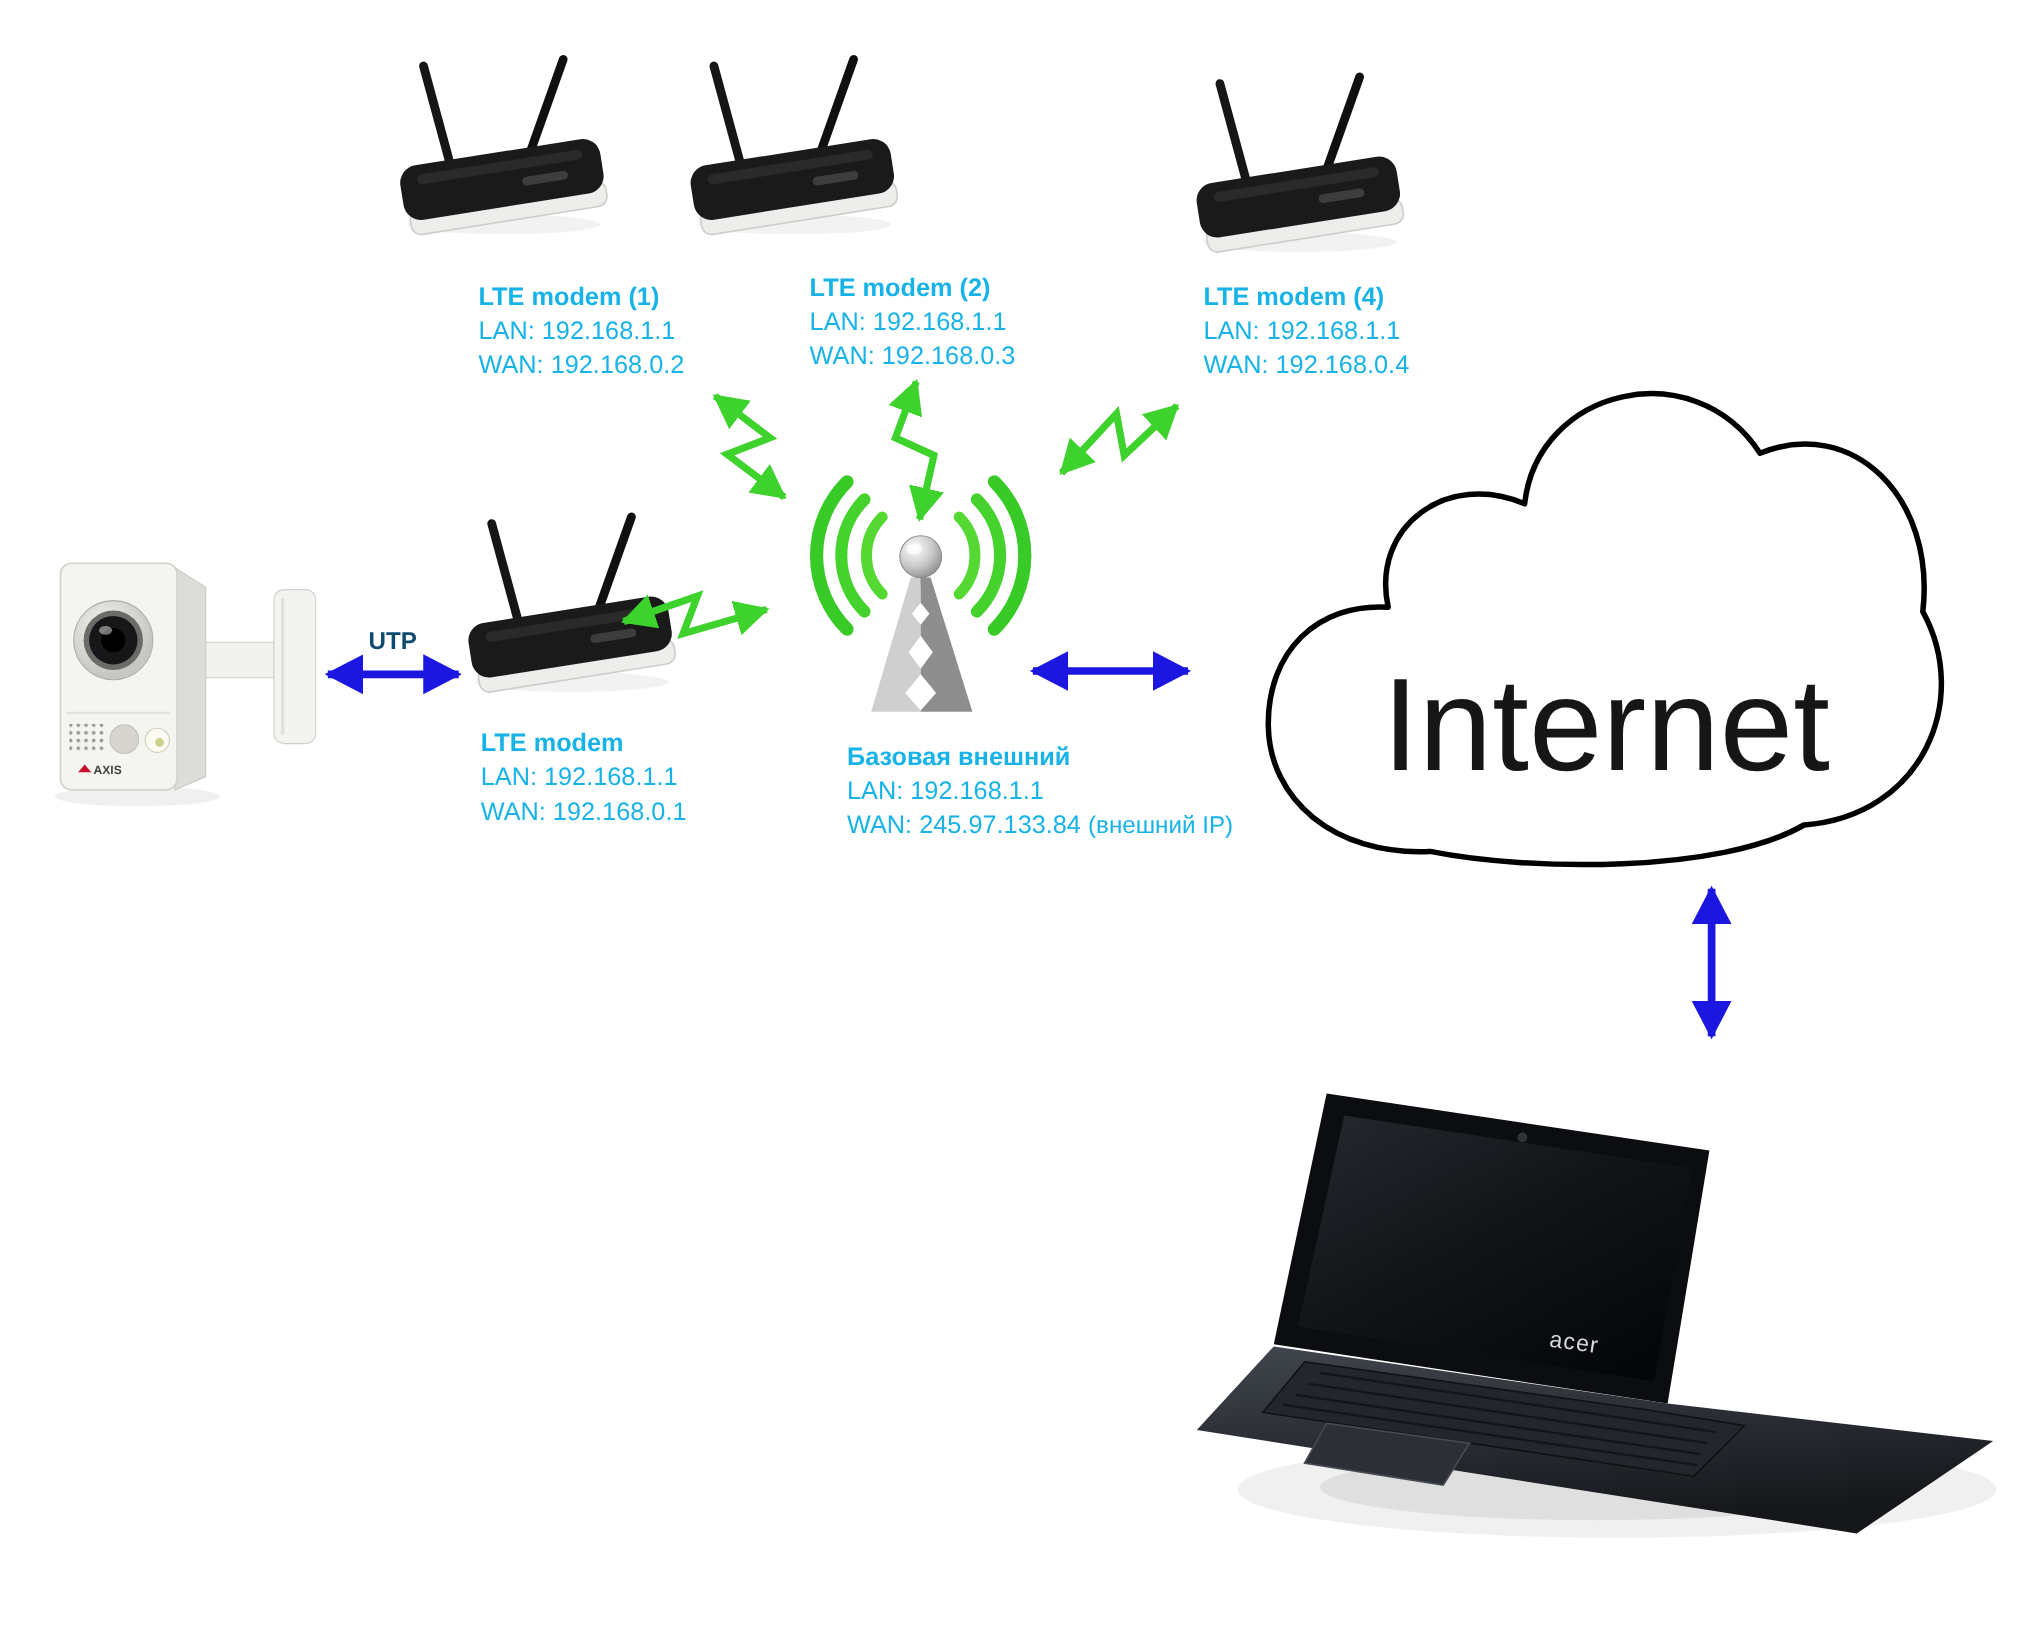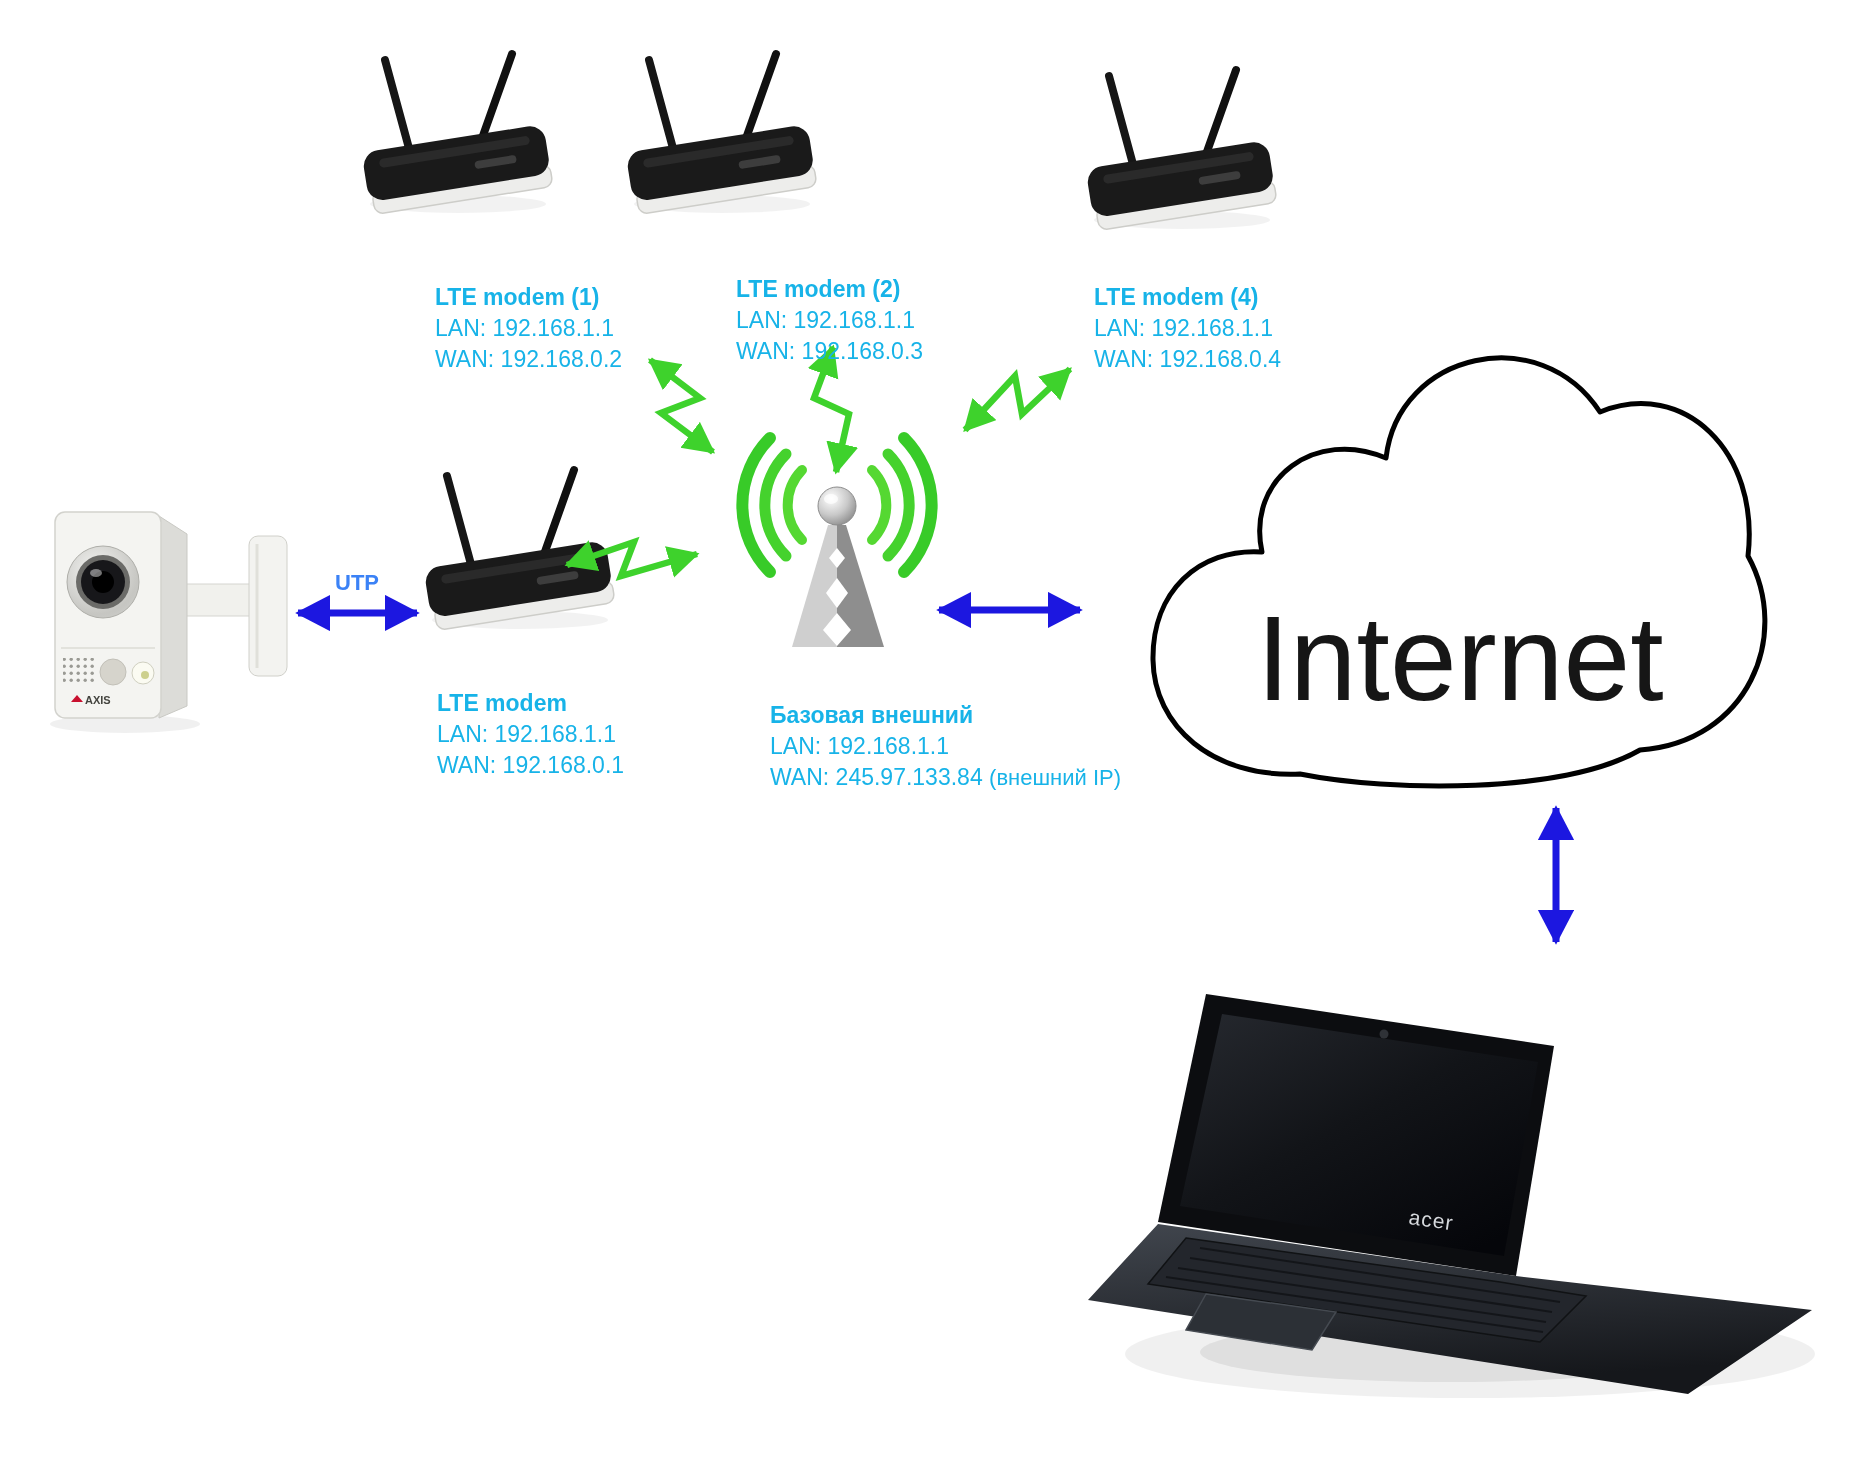--- a/index.html
+++ b/index.html
@@ -1,24 +1,24 @@
 <!DOCTYPE html>
 <html><head>
 <meta charset="utf-8">
 <style>
   html,body{margin:0;padding:0;background:#ffffff;}
   body{width:1858px;height:1481px;position:relative;overflow:hidden;
        font-family:"Liberation Sans","DejaVu Sans",sans-serif;}
   .canvas{position:absolute;left:0;top:0;width:1858px;height:1481px;background:#fff;}
   .canvas > svg{position:absolute;left:0;top:0;}
   .node-label{position:absolute;color:#17b3e8;font-size:23px;line-height:31px;white-space:nowrap;}
-  .nl-title{font-weight:bold;margin-top:28px;}
+  .nl-title{font-weight:bold;}
   .nl-note{font-size:22px;}
   .utp-label{position:absolute;left:292px;top:570px;width:130px;text-align:center;
-             color:#3b82f6;font-weight:bold;font-size:22px;}
+             color:#0c4a6e;font-weight:bold;font-size:22px;}
   .internet-text{font-size:120px;fill:#161616;}
   .acer-text{font-size:21px;fill:#d6d9dd;letter-spacing:1px;}
   .axis-text{font-size:11px;fill:#44443f;font-weight:bold;}
 </style>
 </head>
 <body>
 
 <div class="canvas">
 
 <svg width="1858" height="1481" viewBox="0 0 1858 1481">

